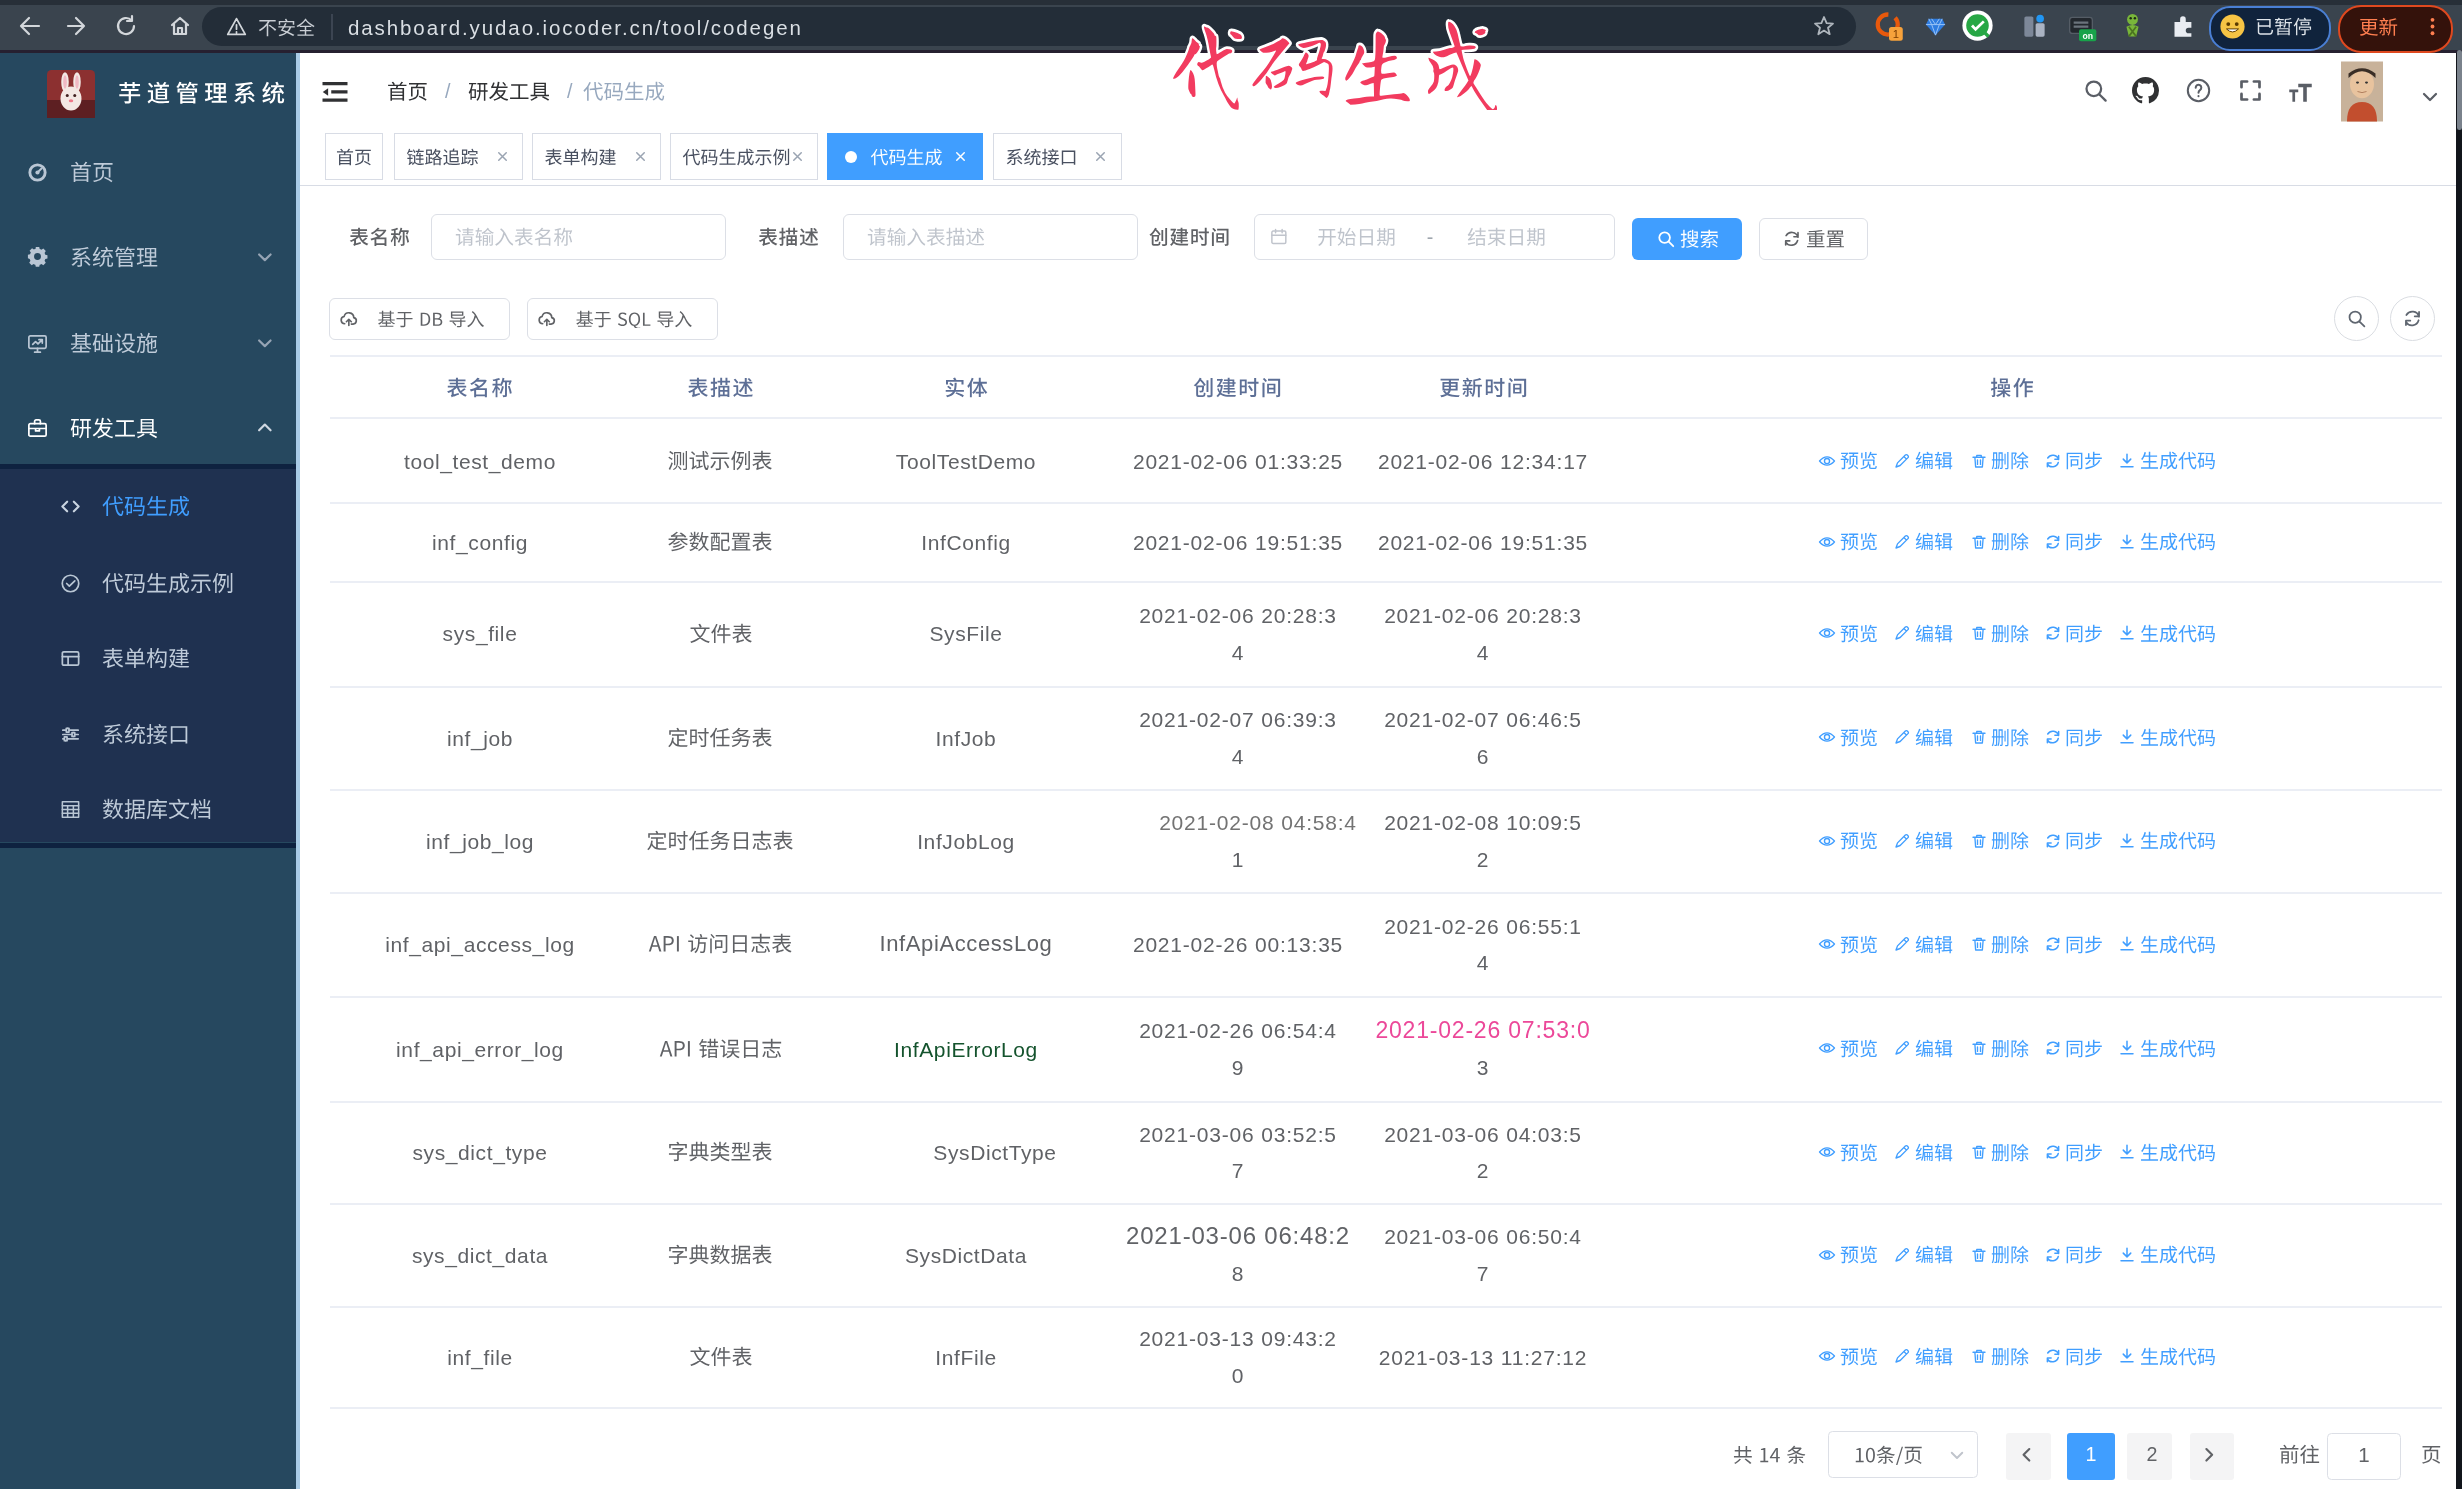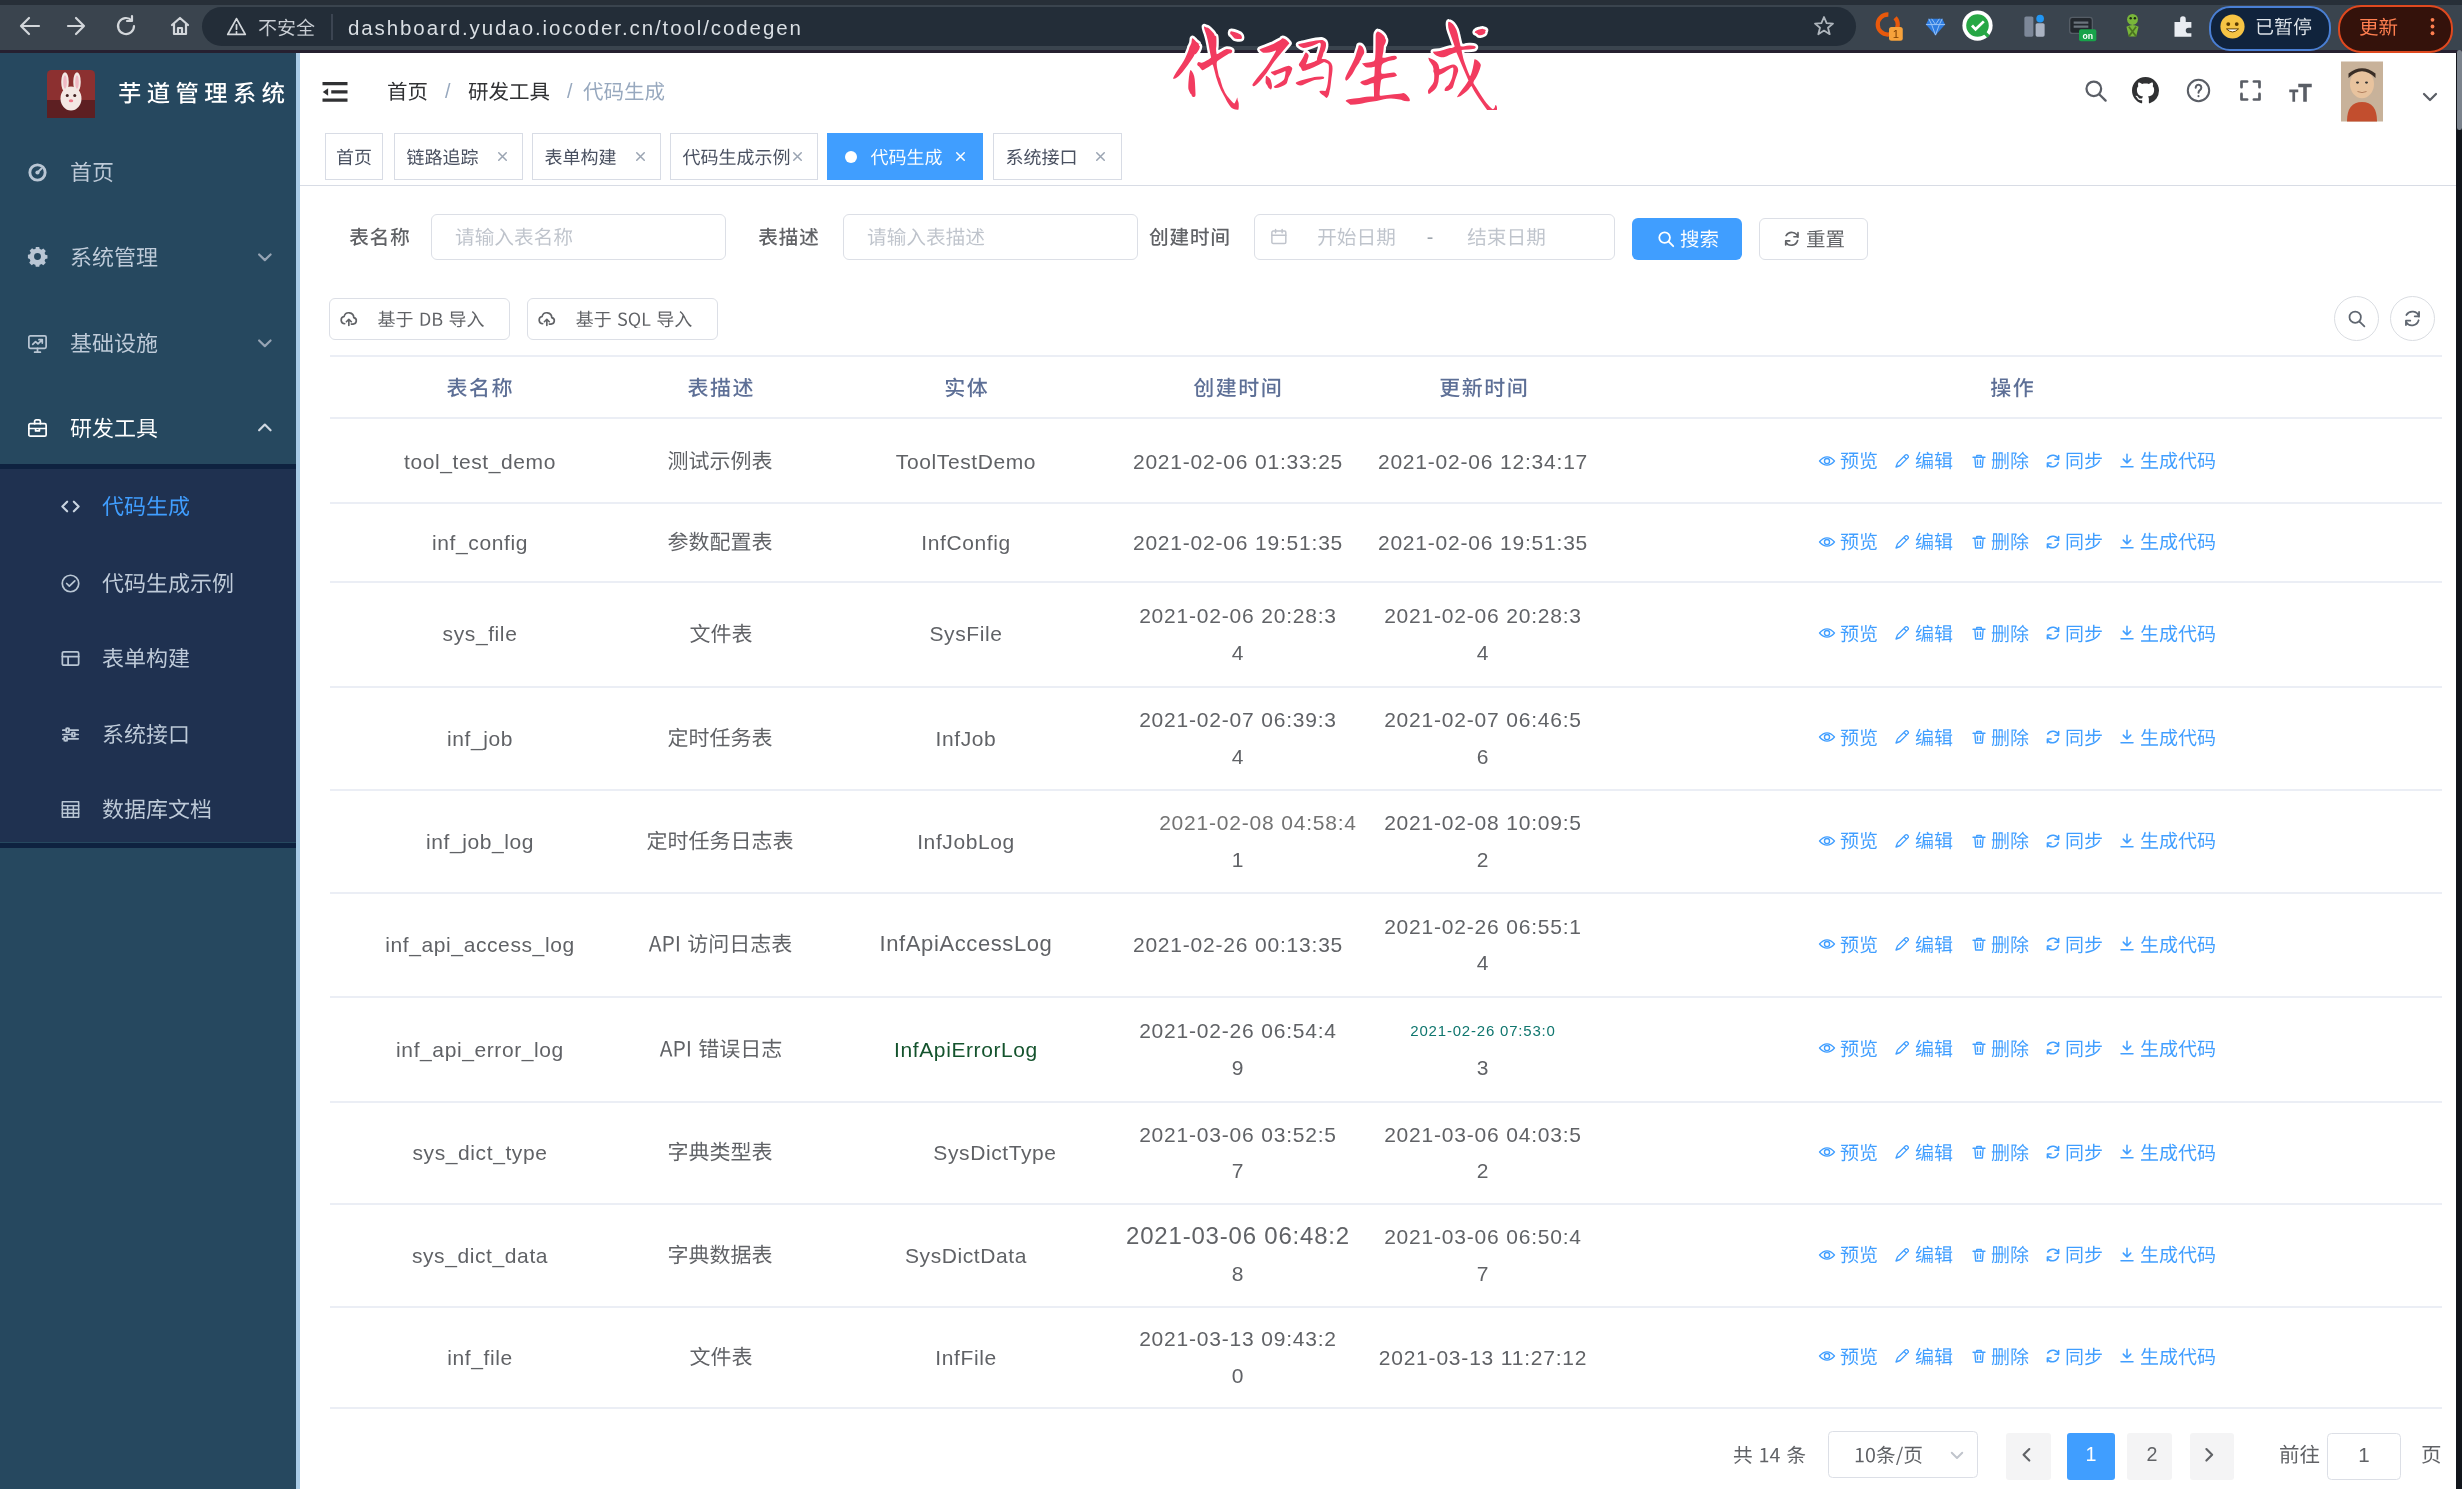--- a/index.html
+++ b/index.html
@@ -1227,21 +1227,21 @@
           <use href="#r9519" x="1834"></use>
           <use href="#r8BEF" x="2834"></use>
           <use href="#r65E5" x="3834"></use>
           <use href="#r5FD7" x="4834"></use>
         </g>
       </svg>
     </div>
     <div style="position:absolute;top:1049px;left:966px;transform:translate(-50%,-50%);white-space:nowrap;font-size:21px;font-weight:normal;letter-spacing:0.6px;color:#14532d;">InfApiErrorLog</div>
     <div style="position:absolute;top:1030px;left:1238px;transform:translate(-50%,-50%);white-space:nowrap;font-size:21px;font-weight:normal;letter-spacing:0.8px;color:#606266;">2021-02-26 06:54:4</div>
     <div style="position:absolute;top:1067px;left:1238px;transform:translate(-50%,-50%);white-space:nowrap;font-size:21px;font-weight:normal;letter-spacing:0.8px;color:#606266;">9</div>
-    <div style="position:absolute;top:1030px;left:1483px;transform:translate(-50%,-50%);white-space:nowrap;font-size:15px;font-weight:normal;letter-spacing:0.8px;color:#0f766e;">2021-02-26 07:53:0</div>
+    <div style="position:absolute;top:1030px;left:1483px;transform:translate(-50%,-50%);white-space:nowrap;font-size:23px;font-weight:normal;letter-spacing:0.8px;color:#ec4899;">2021-02-26 07:53:0</div>
     <div style="position:absolute;top:1067px;left:1483px;transform:translate(-50%,-50%);white-space:nowrap;font-size:21px;font-weight:normal;letter-spacing:0.8px;color:#606266;">3</div>
     <svg style="position:absolute;left:1818px;top:1039px;" width="18" height="18" viewBox="0 0 24 24" fill="none" stroke="#409eff" stroke-width="1.80" stroke-linecap="round" stroke-linejoin="round">
       <path d="M2 12 q10 -11 20 0 q-10 11 -20 0Z"></path>
       <circle cx="12" cy="12" r="3.4"></circle>
     </svg>
     <div style="position:absolute;left:1840px;top:1039px;color:#409eff;fill:#409eff;">
       <svg width="38" height="19" viewBox="0 -880 2000 1000">
         <g transform="scale(1,-1)">
           <use href="#r9884" x="0"></use>
           <use href="#r89C8" x="1000"></use>

